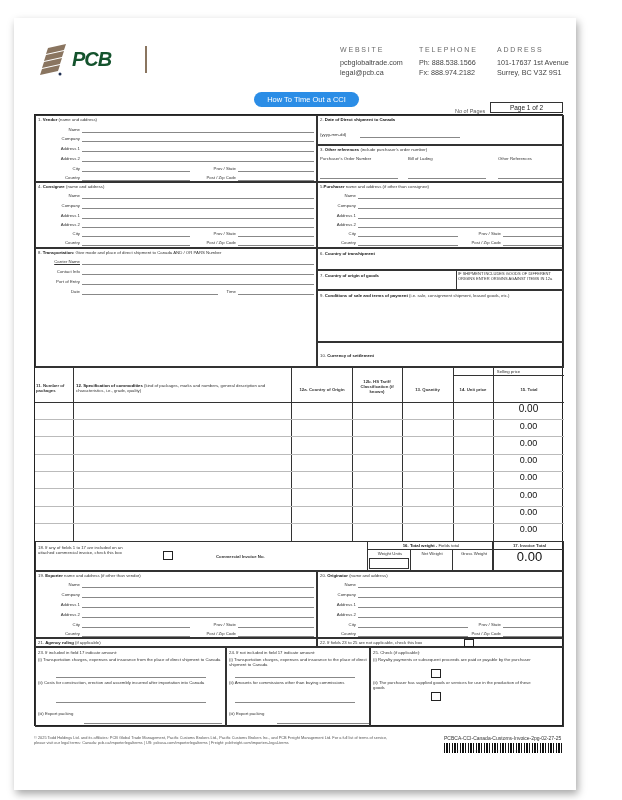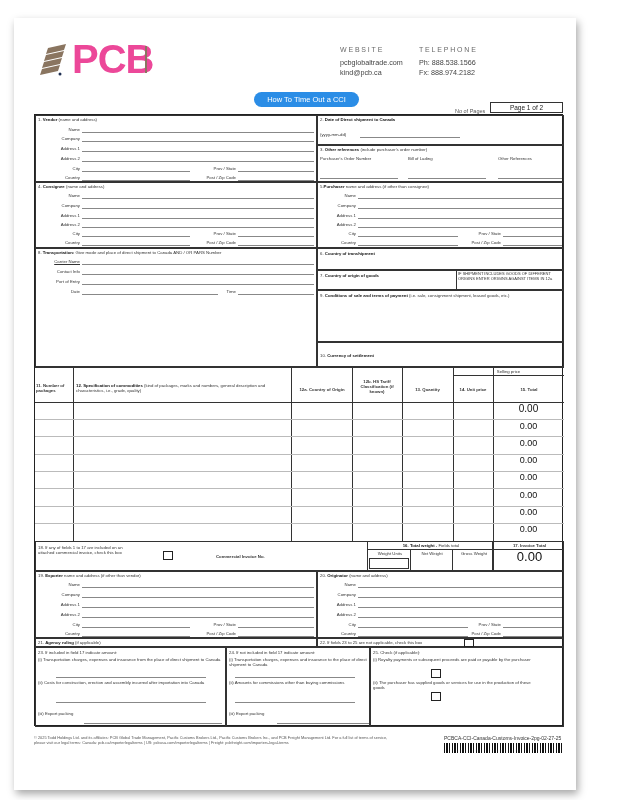--- a/index.html
+++ b/index.html
@@ -2,21 +2,21 @@
 <html><head>
 <meta charset="utf-8">
 <style>
 *{box-sizing:border-box;margin:0;padding:0}
 html,body{width:622px;height:800px;background:#fff;overflow:hidden}
 body{font-family:"Liberation Sans",sans-serif;color:#222;position:relative}
 .page{position:absolute;left:14px;top:18px;width:562px;height:772px;background:#fff;box-shadow:2px 4px 8px rgba(0,0,0,.35);}
 .abs{position:absolute}
 .logo{left:26px;top:22px;width:215px;height:38px}
 .logo-mark{position:absolute;left:0;top:2px;width:36px;height:36px}
-.logo-pcb{position:absolute;left:32px;top:0px;font-size:40px;font-weight:bold;color:#ec4899;letter-spacing:-1px;line-height:38px}
+.logo-pcb{position:absolute;left:32px;top:0px;font-size:20px;font-weight:bold;font-style:italic;color:#14532d;letter-spacing:-1px;line-height:38px}
 .logo-div{position:absolute;left:105px;top:6px;width:2px;height:27px;background:#8a7560}
 .logo-gtm{position:absolute;left:116px;top:8px;font-size:11.5px;font-weight:bold;color:#1f2f52;letter-spacing:1.6px;line-height:12px}
 .contact{top:27px;font-size:7.2px;color:#444;line-height:10px}
 .contact .h{font-size:7px;letter-spacing:1.8px;color:#6a6a6a;margin-bottom:3px}
 .title{left:25px;top:70px;font-size:17px;font-weight:bold;color:#1f2f52}
 .howbtn{left:240px;top:74px;width:105px;height:15px;background:#2b8de6;color:#fff;border-radius:8px;font-size:7.5px;text-align:center;line-height:15px;cursor:pointer}
 .nopages{left:441px;top:90px;font-size:5.5px;color:#555}
 .pagebox{left:476px;top:84px;width:73px;height:11px;border:1px solid #333;font-size:6.5px;text-align:center;line-height:9px}
 .form{left:20px;top:96px;width:529px;height:612px;border:1.5px solid #222}
 .cell{position:absolute;border:1px solid #333;font-size:4.2px;color:#333;line-height:5.5px}
@@ -45,26 +45,31 @@
       <path d="M2 27 L20 23 L18 29 L0 33 Z" fill="#8a7560"></path>
       <circle cx="20" cy="32" r="1.5" fill="#1f2f52"></circle>
     </svg>
     <div class="logo-pcb">PCB</div>
     <div class="logo-div"></div>
   </div>
 
   <div class="abs contact" style="left:326px">
     <div class="h">WEBSITE</div>
     <div>pcbglobaltrade.com</div>
-    <div>kind@pcb.ca</div>
+    <div>legal@pcb.ca</div>
   </div>
   <div class="abs contact" style="left:405px">
     <div class="h">TELEPHONE</div>
     <div>Ph: 888.538.1566</div>
     <div>Fx: 888.974.2182</div>
+  </div>
+  <div class="abs contact" style="left:483px">
+    <div class="h">ADDRESS</div>
+    <div>101-17637 1st Avenue</div>
+    <div>Surrey, BC V3Z 9S1</div>
   </div>
 
   <div class="abs howbtn">How To Time Out a CCI</div>
   <div class="abs nopages">No of Pages</div>
   <div class="abs pagebox">Page 1 of 2</div>
 
   <div class="abs form">
 
     <div class="cell" style="left:0;top:0;width:282px;height:67px">
       <div class="lbl" style="left:2px;top:1px"><span>1.</span> <b>Vendor</b> <span>(name and address)</span></div>

